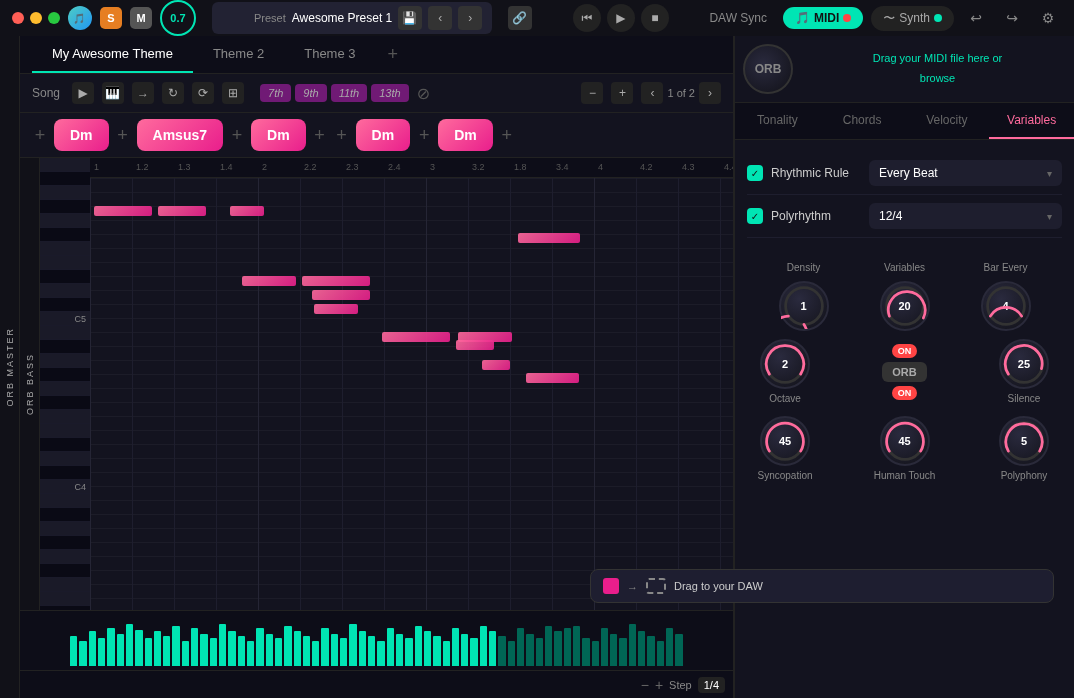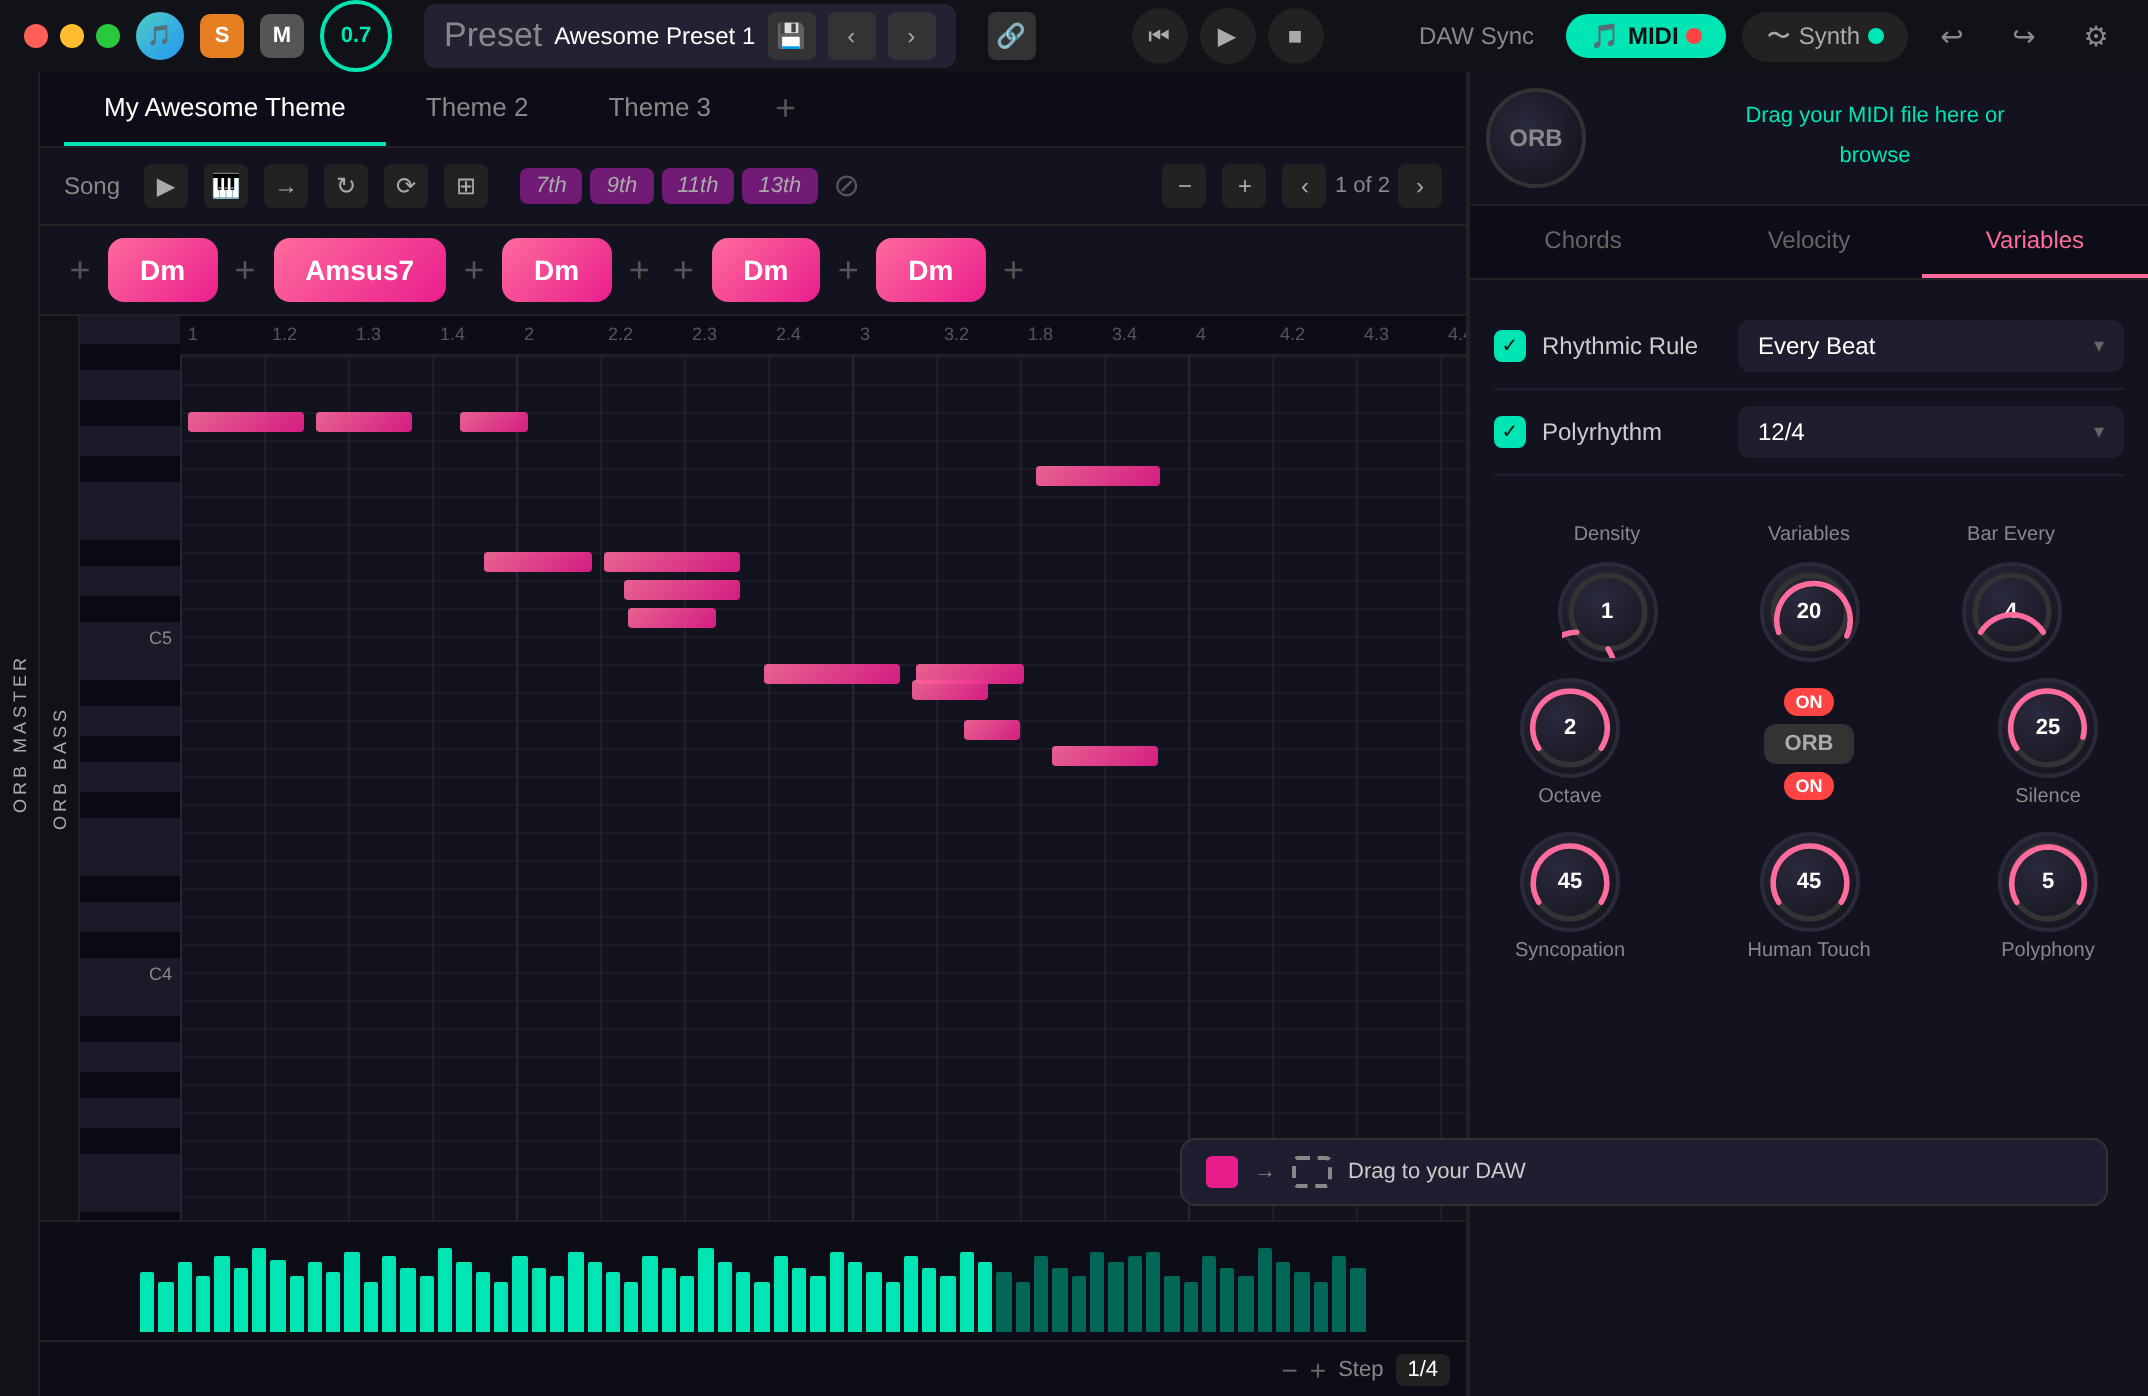--- a/index.html
+++ b/index.html
@@ -25,21 +25,21 @@
     .traffic-lights { display: flex; gap: 6px; }
     .tl { width: 12px; height: 12px; border-radius: 50%; }
     .tl-red { background: #ff5f56; }
     .tl-yellow { background: #febc2e; }
     .tl-green { background: #28c840; }
     .title-logo { width: 24px; height: 24px; border-radius: 50%; background: linear-gradient(135deg, #4ecdc4, #2196f3); display: flex; align-items: center; justify-content: center; font-size: 10px; font-weight: bold; }
     .btn-s { width: 22px; height: 22px; background: #e67e22; border-radius: 5px; display: flex; align-items: center; justify-content: center; font-weight: bold; font-size: 11px; cursor: pointer; }
     .btn-m { width: 22px; height: 22px; background: #555; border-radius: 5px; display: flex; align-items: center; justify-content: center; font-weight: bold; font-size: 11px; cursor: pointer; }
     .tempo-circle { width: 36px; height: 36px; border-radius: 50%; border: 2px solid #00e5b4; display: flex; align-items: center; justify-content: center; font-size: 11px; font-weight: bold; color: #00e5b4; }
     .preset-area { display: flex; align-items: center; gap: 6px; background: #222233; border-radius: 6px; padding: 4px 10px; margin-left: 8px; }
-    .preset-label { color: #888; font-size: 17px; }
+    .preset-label { color: #888; font-size: 11px; margin-left: 32px; }
     .preset-name { font-size: 12px; color: #fff; }
     .icon-btn { width: 24px; height: 24px; background: #333; border-radius: 4px; display: flex; align-items: center; justify-content: center; cursor: pointer; color: #aaa; font-size: 12px; }
     .spacer { flex: 1; }
     .transport { display: flex; gap: 6px; align-items: center; }
     .transport-btn { width: 28px; height: 28px; background: #222; border-radius: 50%; display: flex; align-items: center; justify-content: center; cursor: pointer; color: #aaa; }
     .daw-sync { color: #888; font-size: 12px; margin-right: 8px; }
     .midi-btn { background: #00e5b4; border-radius: 20px; padding: 4px 12px; display: flex; align-items: center; gap: 4px; font-size: 12px; font-weight: bold; color: #111; cursor: pointer; }
     .synth-btn { background: #222; border-radius: 20px; padding: 4px 12px; display: flex; align-items: center; gap: 4px; font-size: 12px; color: #aaa; cursor: pointer; }
     .dot-indicator { width: 8px; height: 8px; border-radius: 50%; background: #ff4444; }
     .dot-indicator-green { width: 8px; height: 8px; border-radius: 50%; background: #00e5b4; }
@@ -748,20 +748,21 @@
       <div class="orb-circle-sm">ORB</div>
       <div style="flex:1;text-align:center">
         <div class="drag-midi-text">
           <span>Drag your MIDI file here or</span><br>
           <span style="color:#00e5b4;cursor:pointer">browse</span>
         </div>
       </div>
     </div>
 
     <div class="right-tabs">
+      <div class="right-tab">Tonality</div>
       <div class="right-tab">Chords</div>
       <div class="right-tab">Velocity</div>
       <div class="right-tab active">Variables</div>
     </div>
 
     <div class="variables-panel">
 
       <div class="rule-row">
         <div class="checkbox">✓</div>
         <span class="rule-label">Rhythmic Rule</span>

